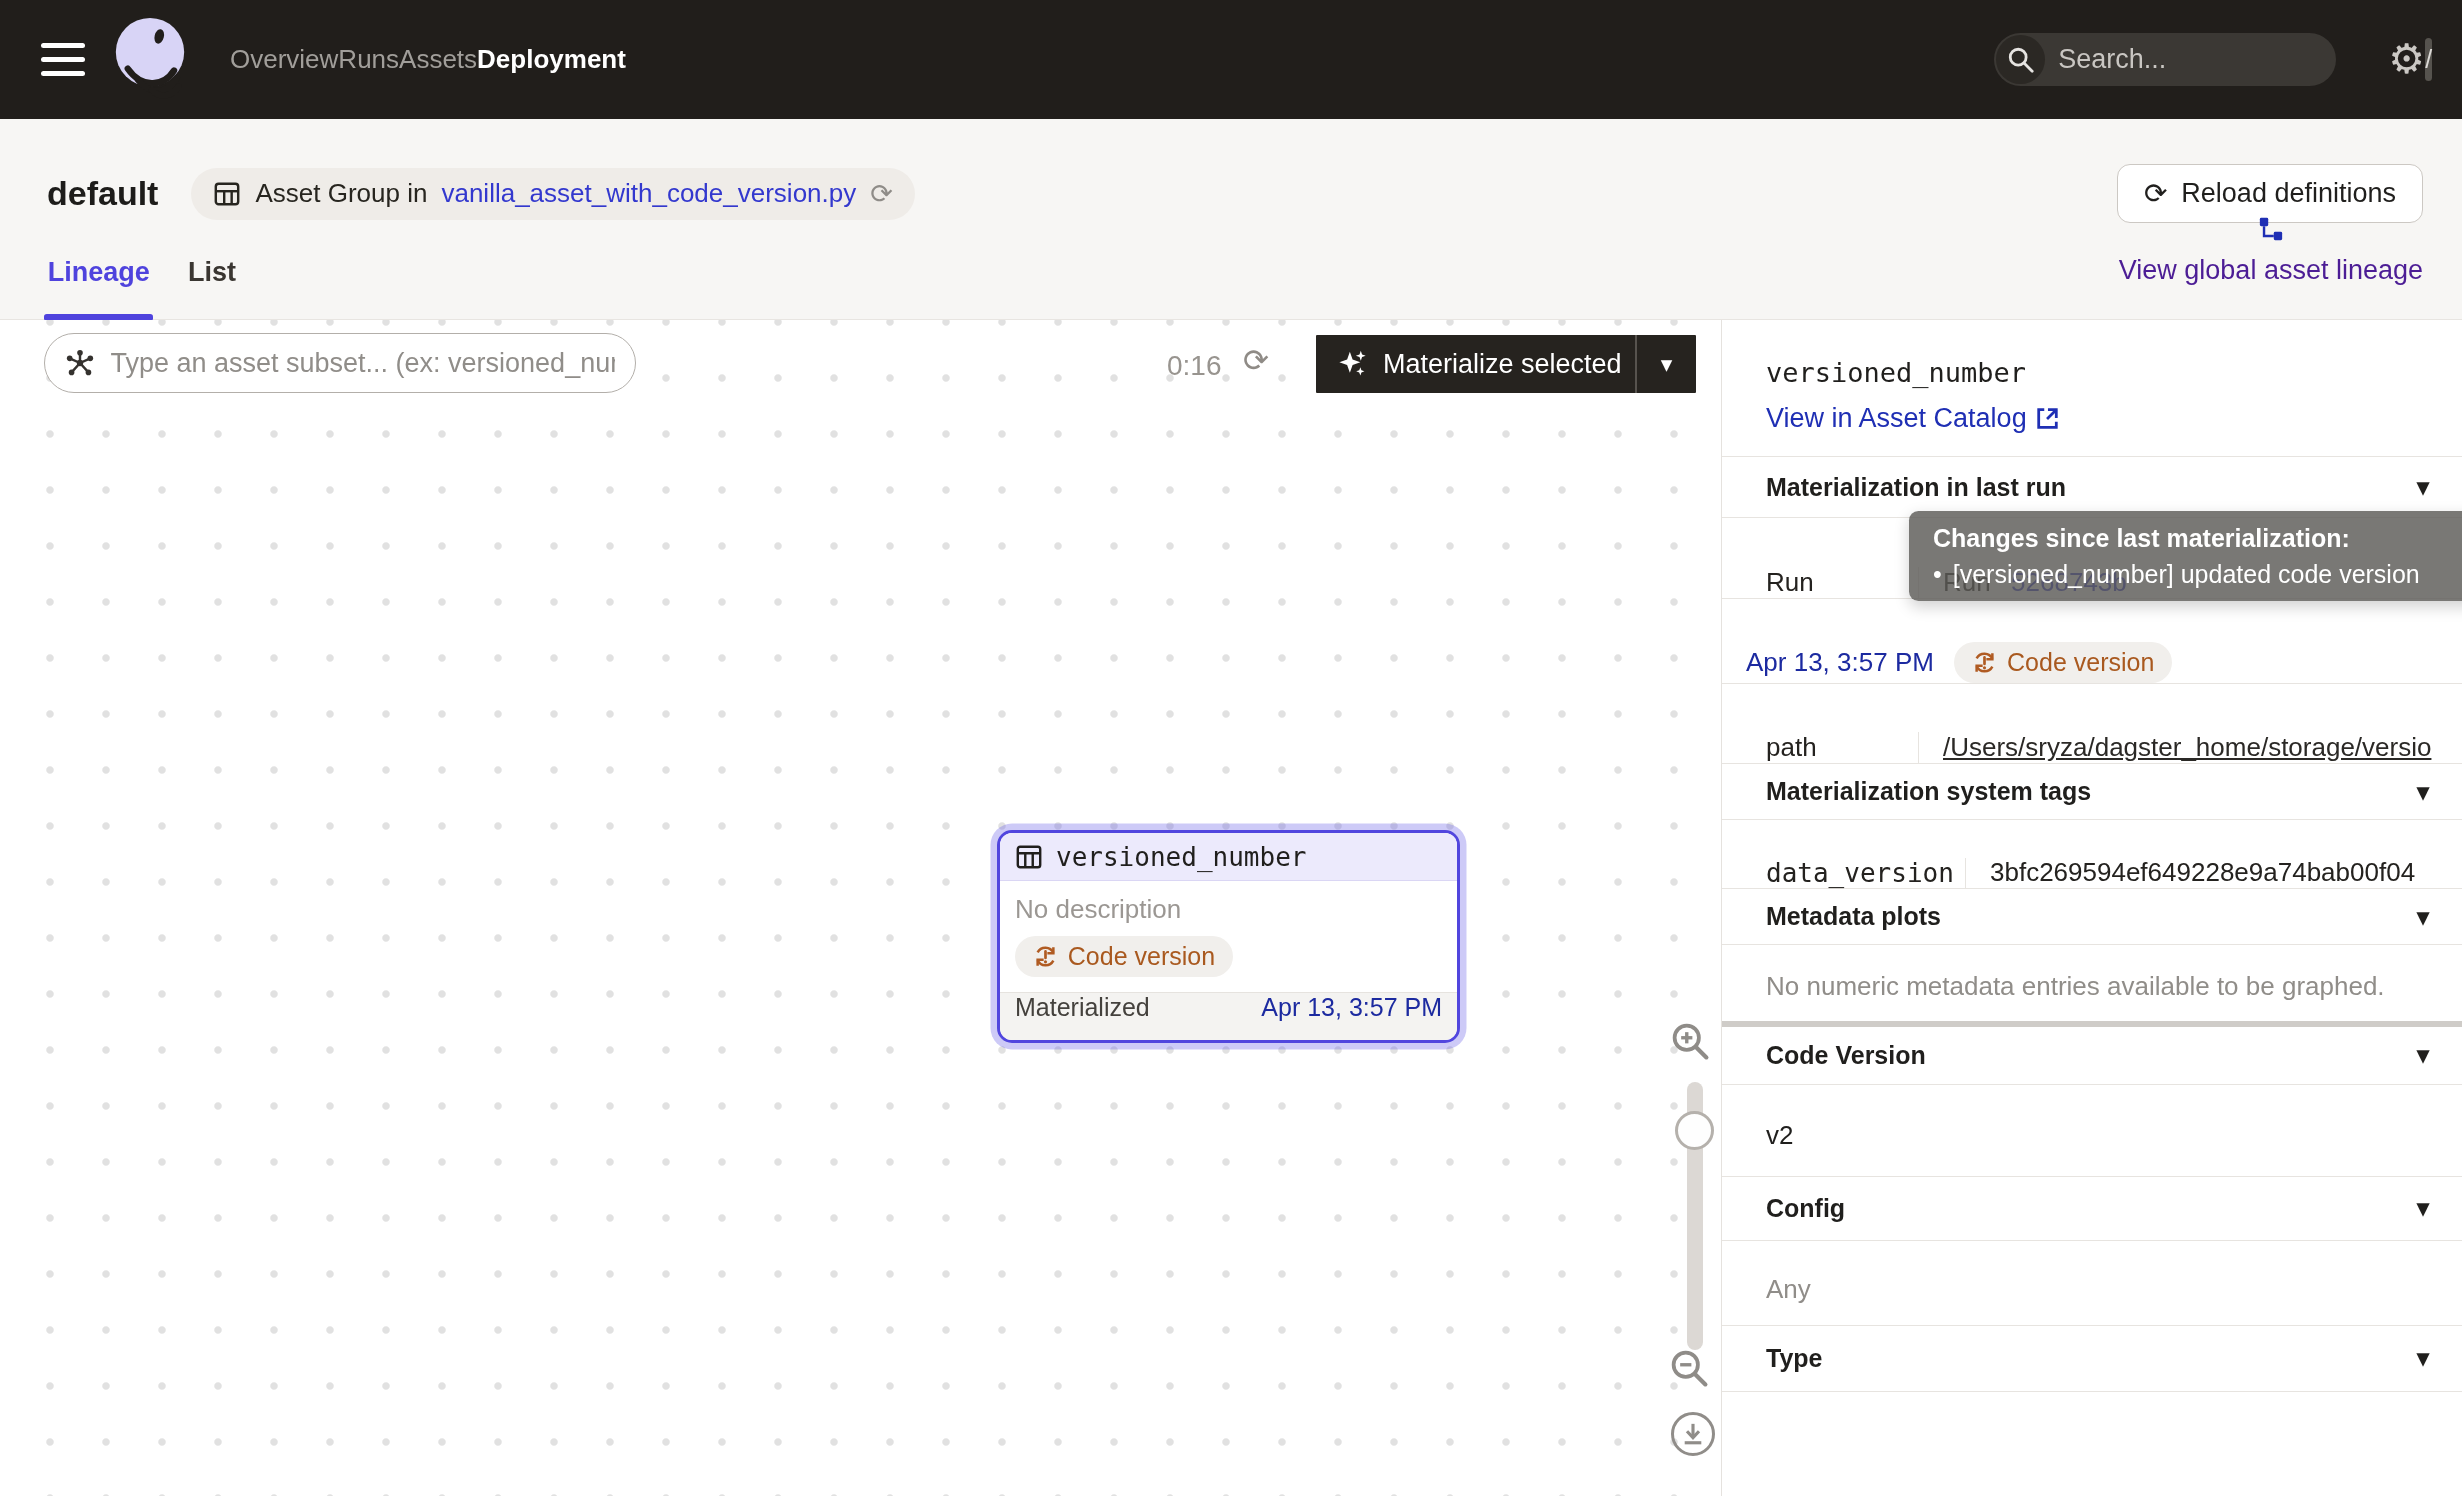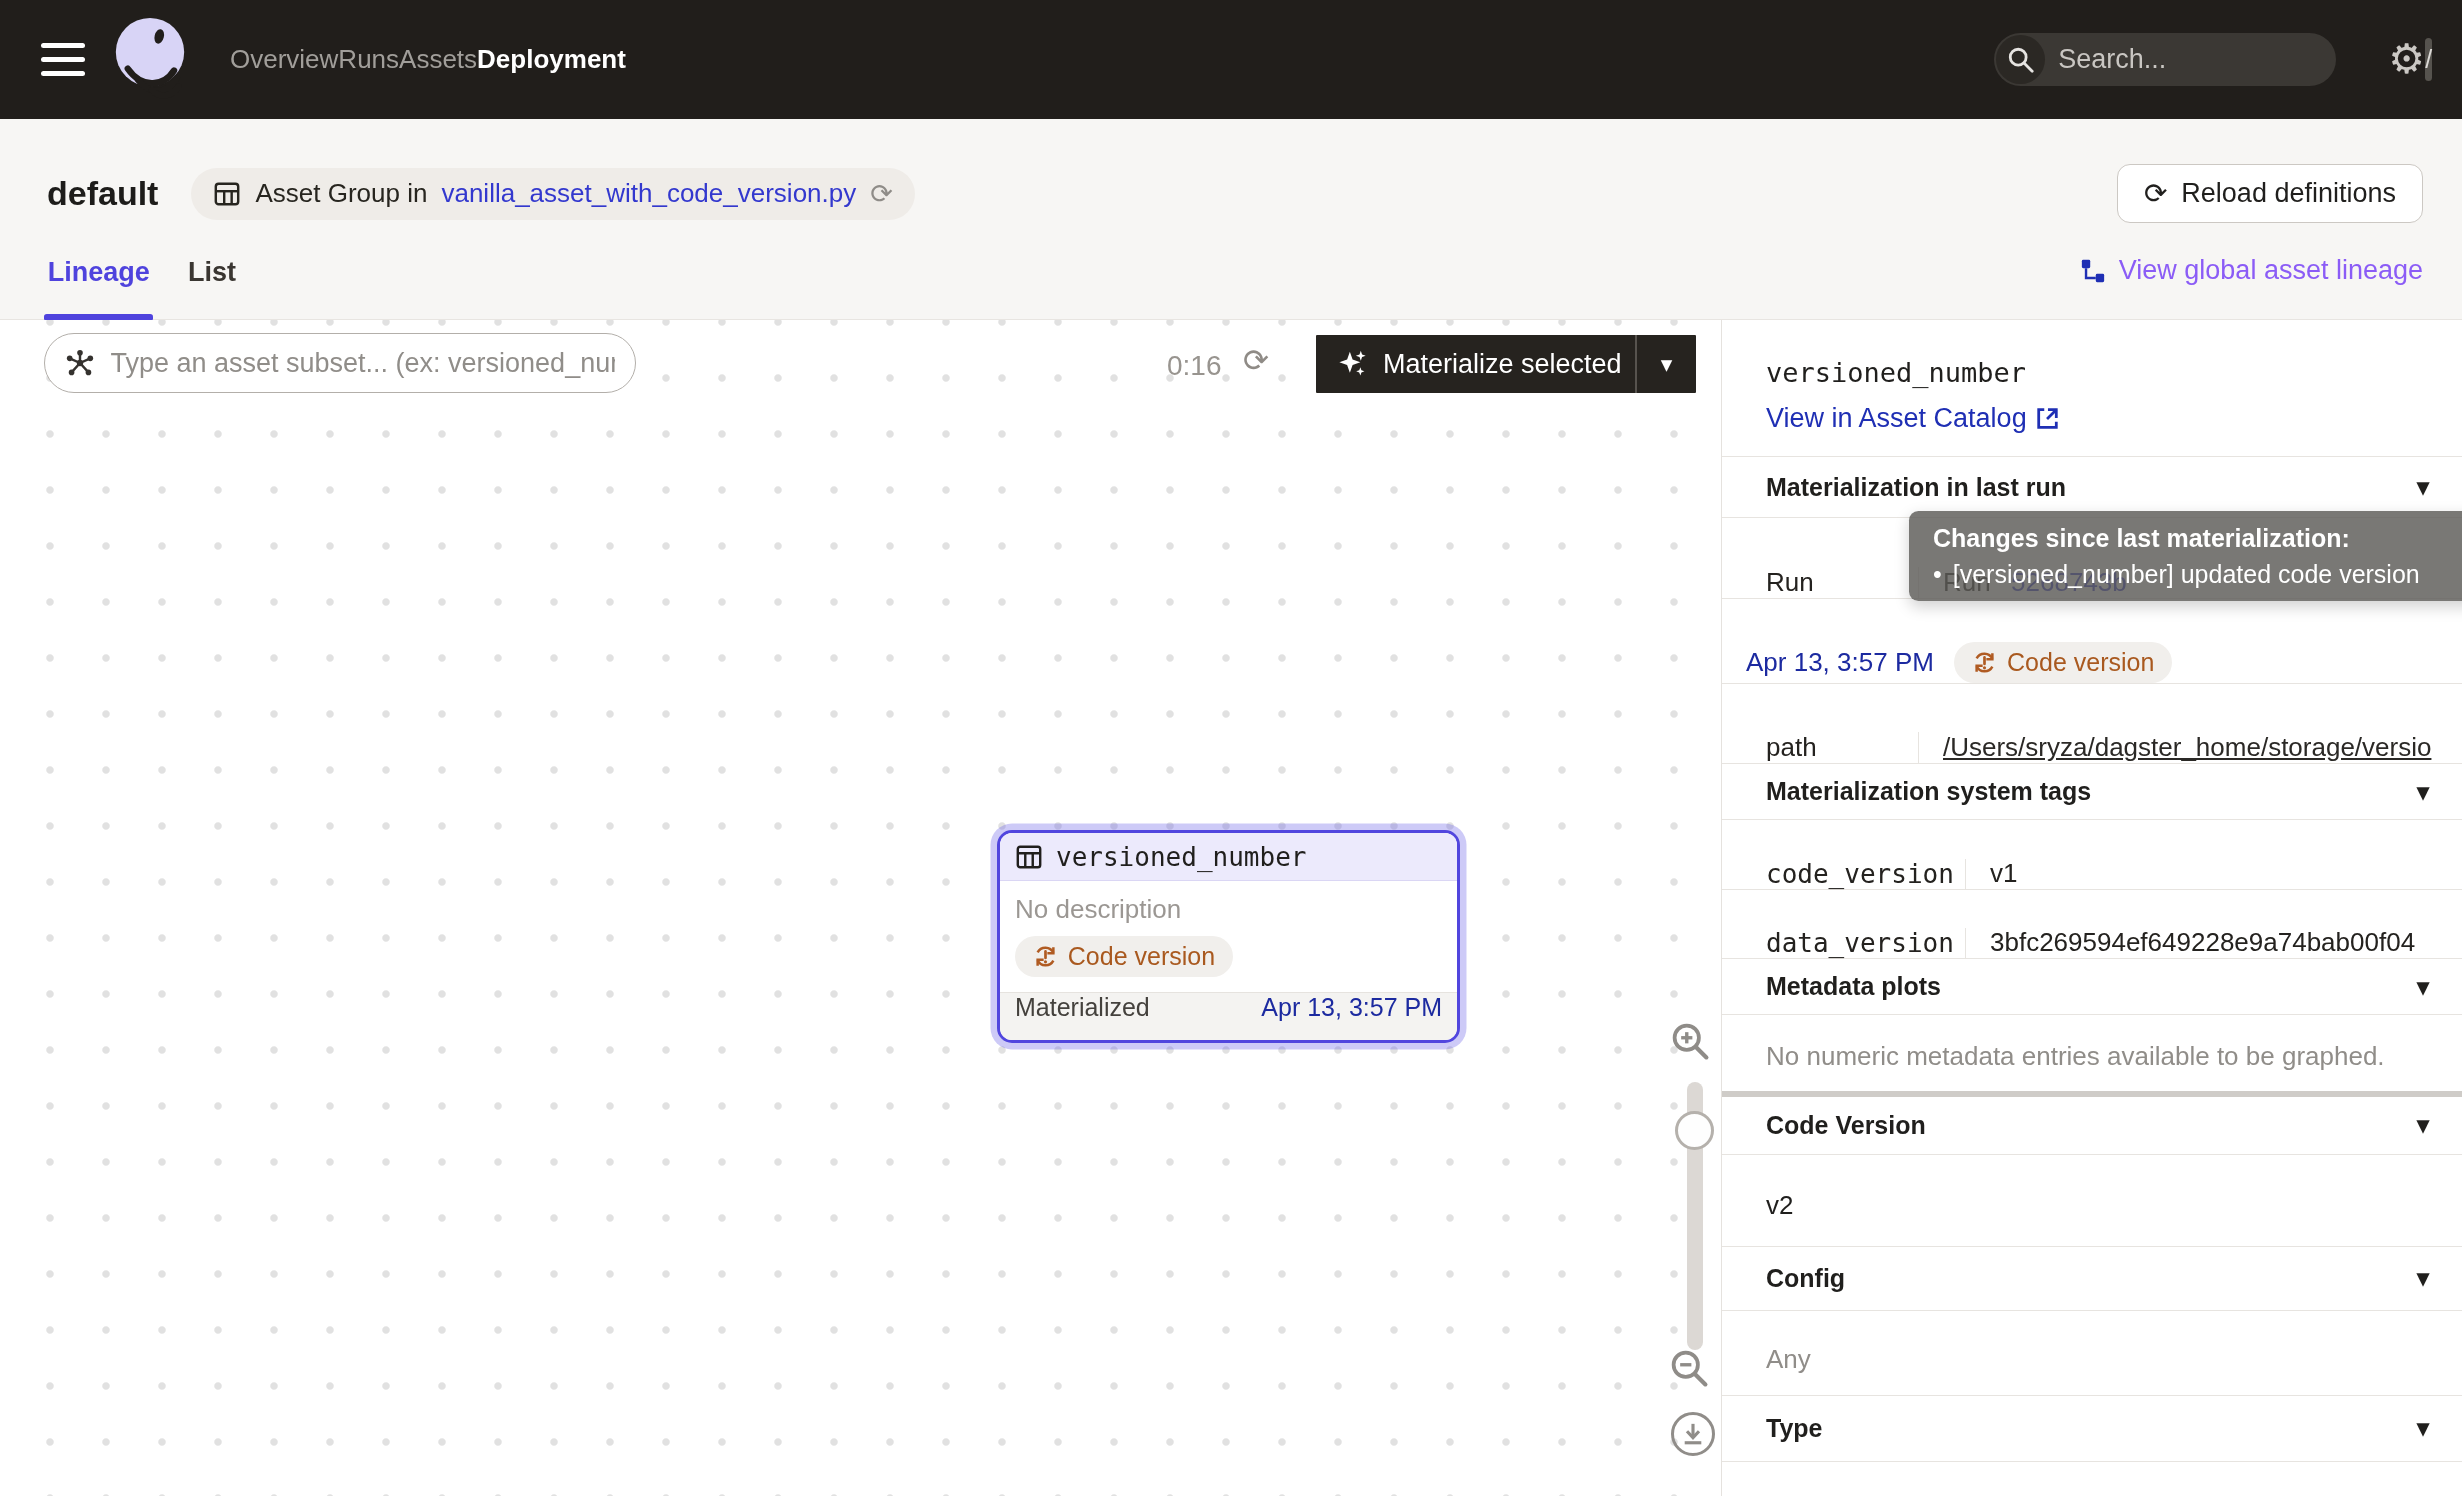--- a/index.html
+++ b/index.html
@@ -32,21 +32,21 @@
   .crumb-link { color:#3338CE; cursor:pointer; }
   .crumb-refresh { color:#8F8C88; font-size:27px; cursor:pointer; }
   .header-spacer { flex:1; }
   .reload-btn { display:flex; align-items:center; gap:14px; height:59px; border:1.9px solid #CCC8C3; background:#FFFFFF; border-radius:13px; padding:0 26px; font-size:27px; color:#201F1D; cursor:pointer; }
   .reload-btn .refresh-glyph { font-size:28px; }
 
   .tabs-row { position:relative; height:85px; display:flex; align-items:flex-end; padding:0 39px 0 44px; border-bottom:1.9px solid #E8E5E1; }
   .tab { position:relative; font-size:27px; font-weight:600; padding:0 3.7px 31px 3.7px; margin-right:31px; cursor:pointer; color:#3A3631; }
   .tab.active { color:#4F43DD; }
   .tab.active::after { content:""; position:absolute; left:0; right:0; bottom:-1.9px; height:6.5px; background:#4F43DD; border-radius:2.8px; }
-  .global-lineage { margin-left:auto; display:flex; align-items:center; gap:13px; padding-bottom:33px; font-size:27px; color:#8b5cf6; cursor:pointer; }
+  .global-lineage { margin-left:auto; display:flex; align-items:center; gap:13px; padding-bottom:33px; font-size:27px; color:#4c1d95; cursor:pointer;flex-direction:column; }
 
   
   .main { display:flex; height:1177px; }
   .canvas { position:relative; width:1722px; flex:none; background:#FFFFFF; border-right:1.9px solid #E5E2DE;
     background-image:radial-gradient(circle, #E1E1E1 3.2px, transparent 4.3px); background-size:56px 56px; background-position:22px 30px; }
 
   .subset-input { position:absolute; left:44px; top:13px; width:592px; height:60px; background:#FFFFFF; border:1.9px solid #B3AFAA; border-radius:30.5px; display:flex; align-items:center; gap:15px; padding:0 20.4px; overflow:hidden; }
   .subset-input input { flex:1; min-width:0; border:none; outline:none; font-size:27px; color:#27251F; font-family:"Liberation Sans", sans-serif; }
   .subset-input input::placeholder { color:#908D89; }
 
@@ -324,26 +324,20 @@
         <div class="kv-label w1">path</div>
         <div class="kv-value">
             <span class="path-link">/Users/sryza/dagster_home/storage/versio</span>
           </div>
       </div>
 
       <div class="sec-hdr" style="height:56px;">
         <span>Materialization system tags</span>
         <span class="sec-caret">▾</span>
       </div>
-      <div class="kv-row" style="height:70px;">
-        <div class="kv-label w2 mono">code_version</div>
-        <div class="kv-value">
-            <span>v1</span>
-          </div>
-      </div>
       <div class="kv-row" style="height:69px;">
         <div class="kv-label w2 mono">data_version</div>
         <div class="kv-value">
             <span>3bfc269594ef649228e9a74bab00f04</span>
           </div>
       </div>
 
       <div class="sec-hdr" style="height:56px;">
         <span>Metadata plots</span>
         <span class="sec-caret">▾</span>

